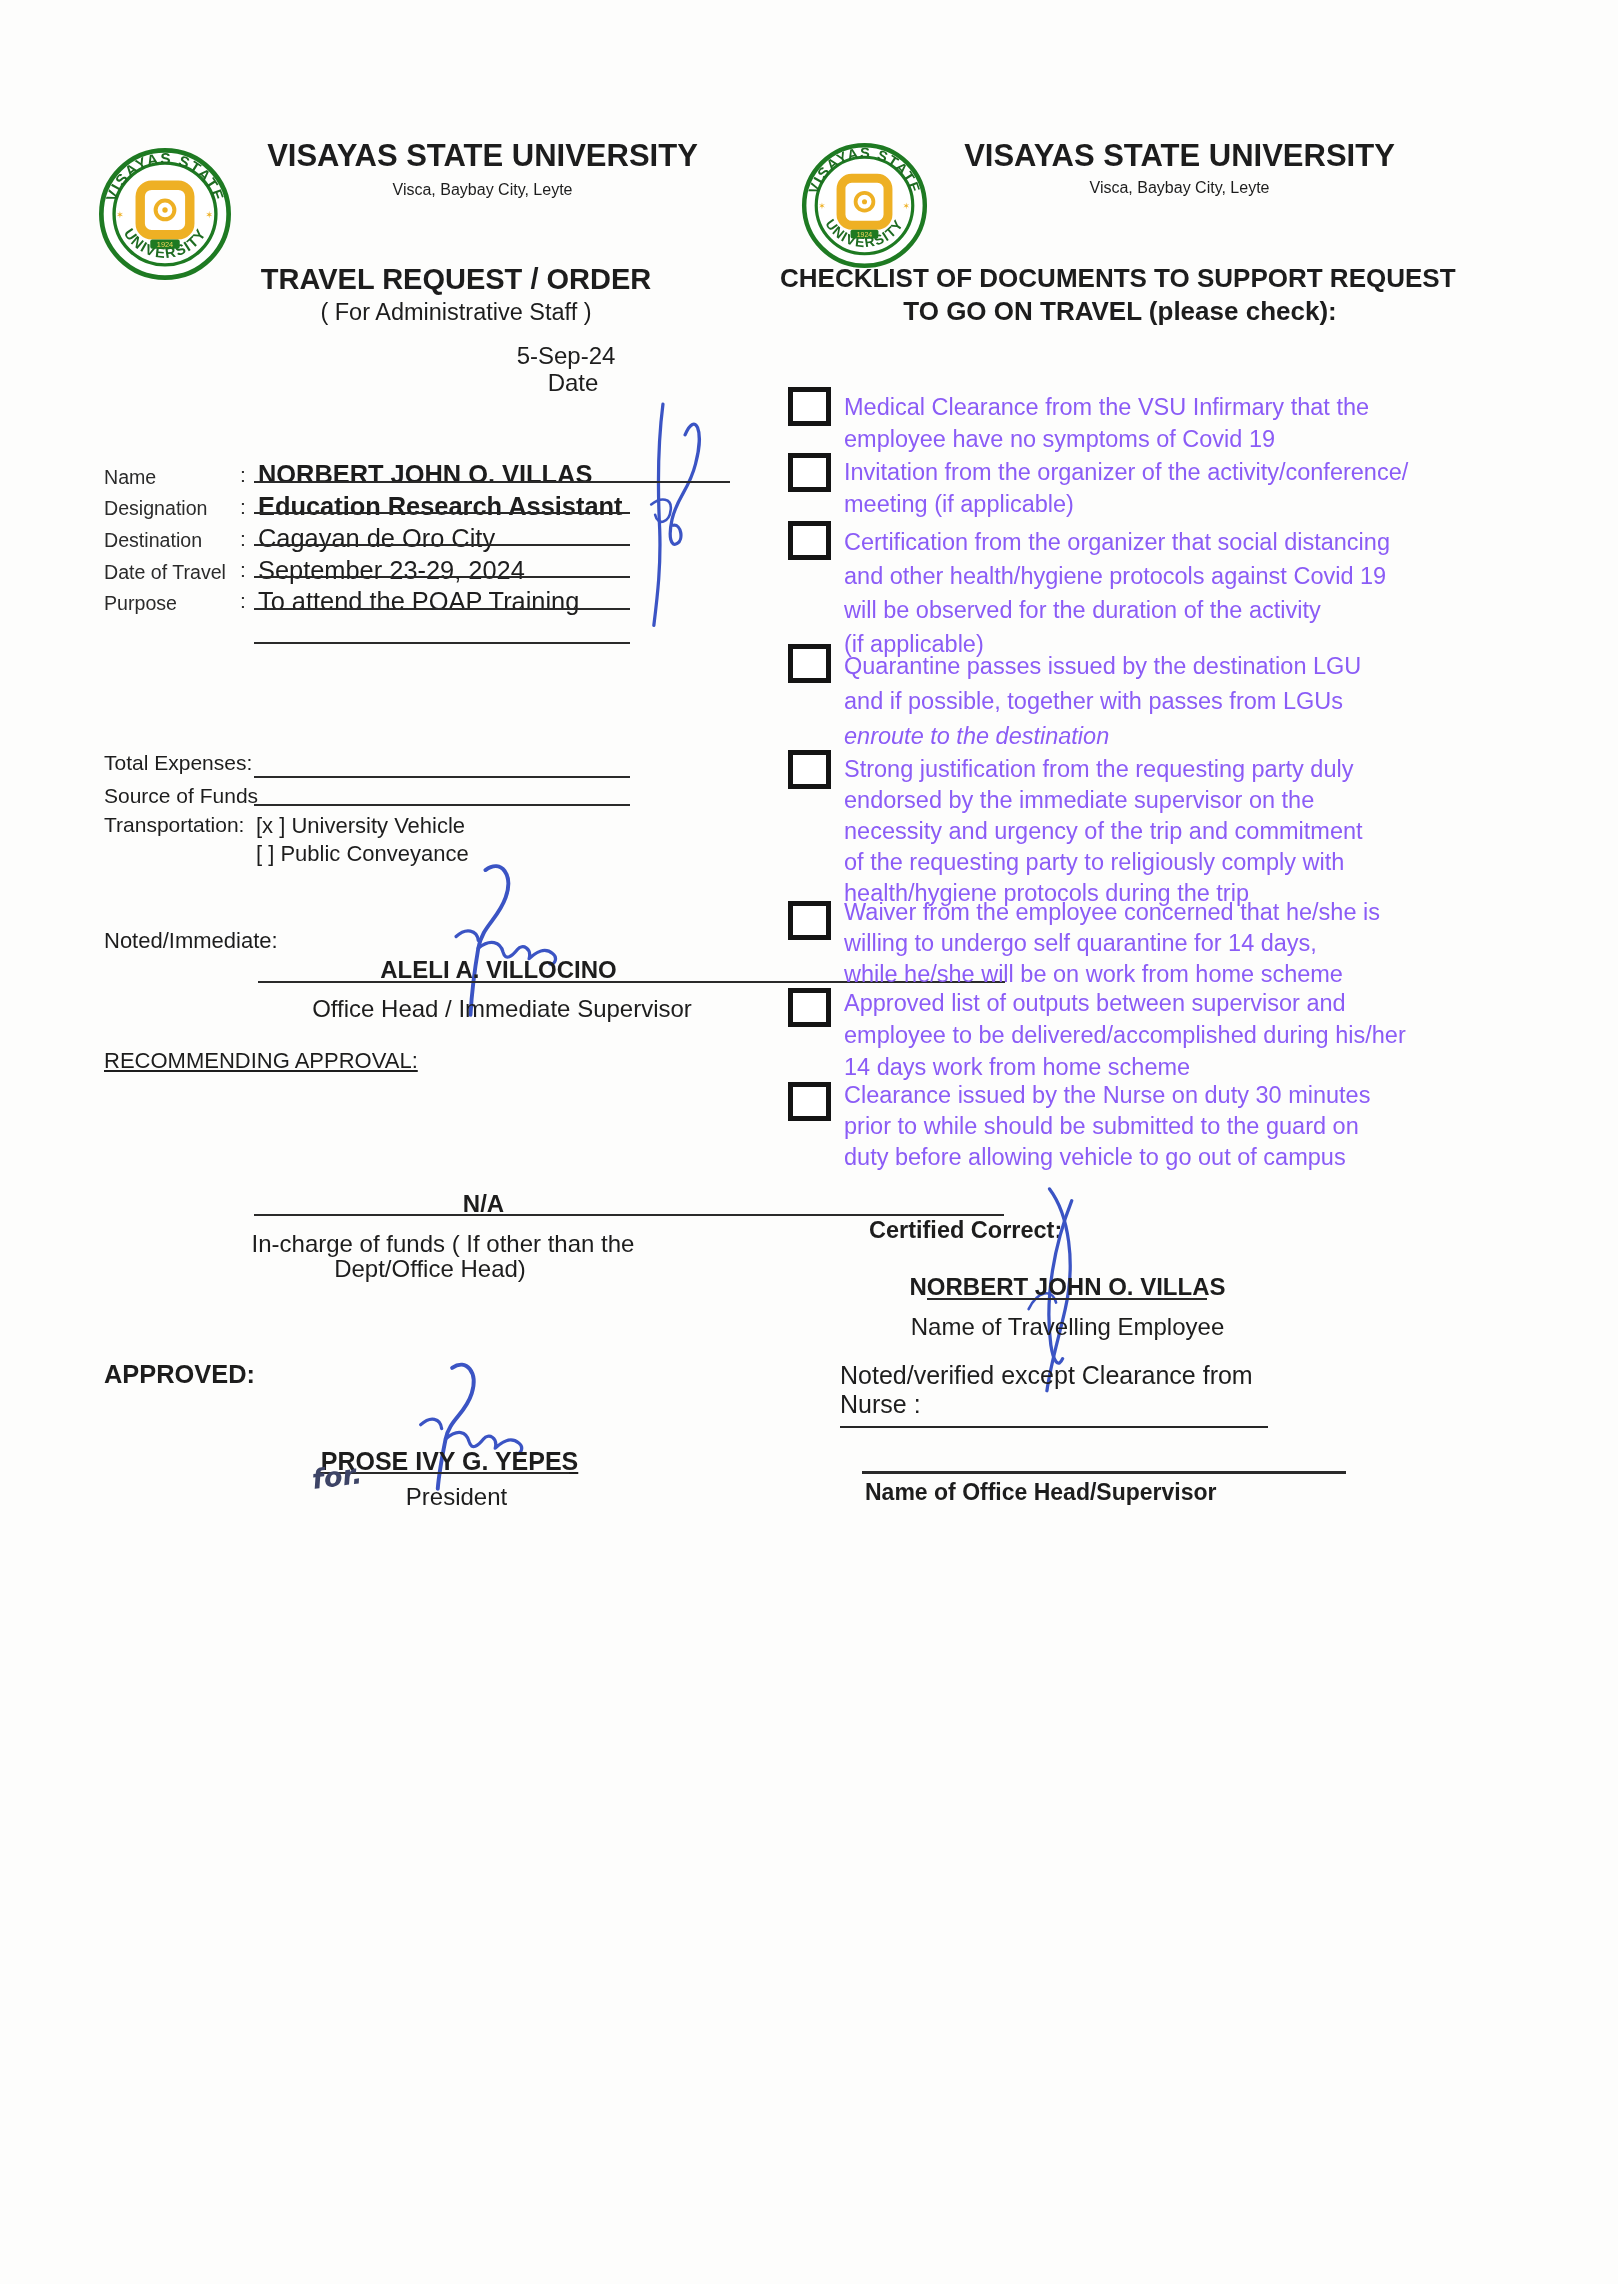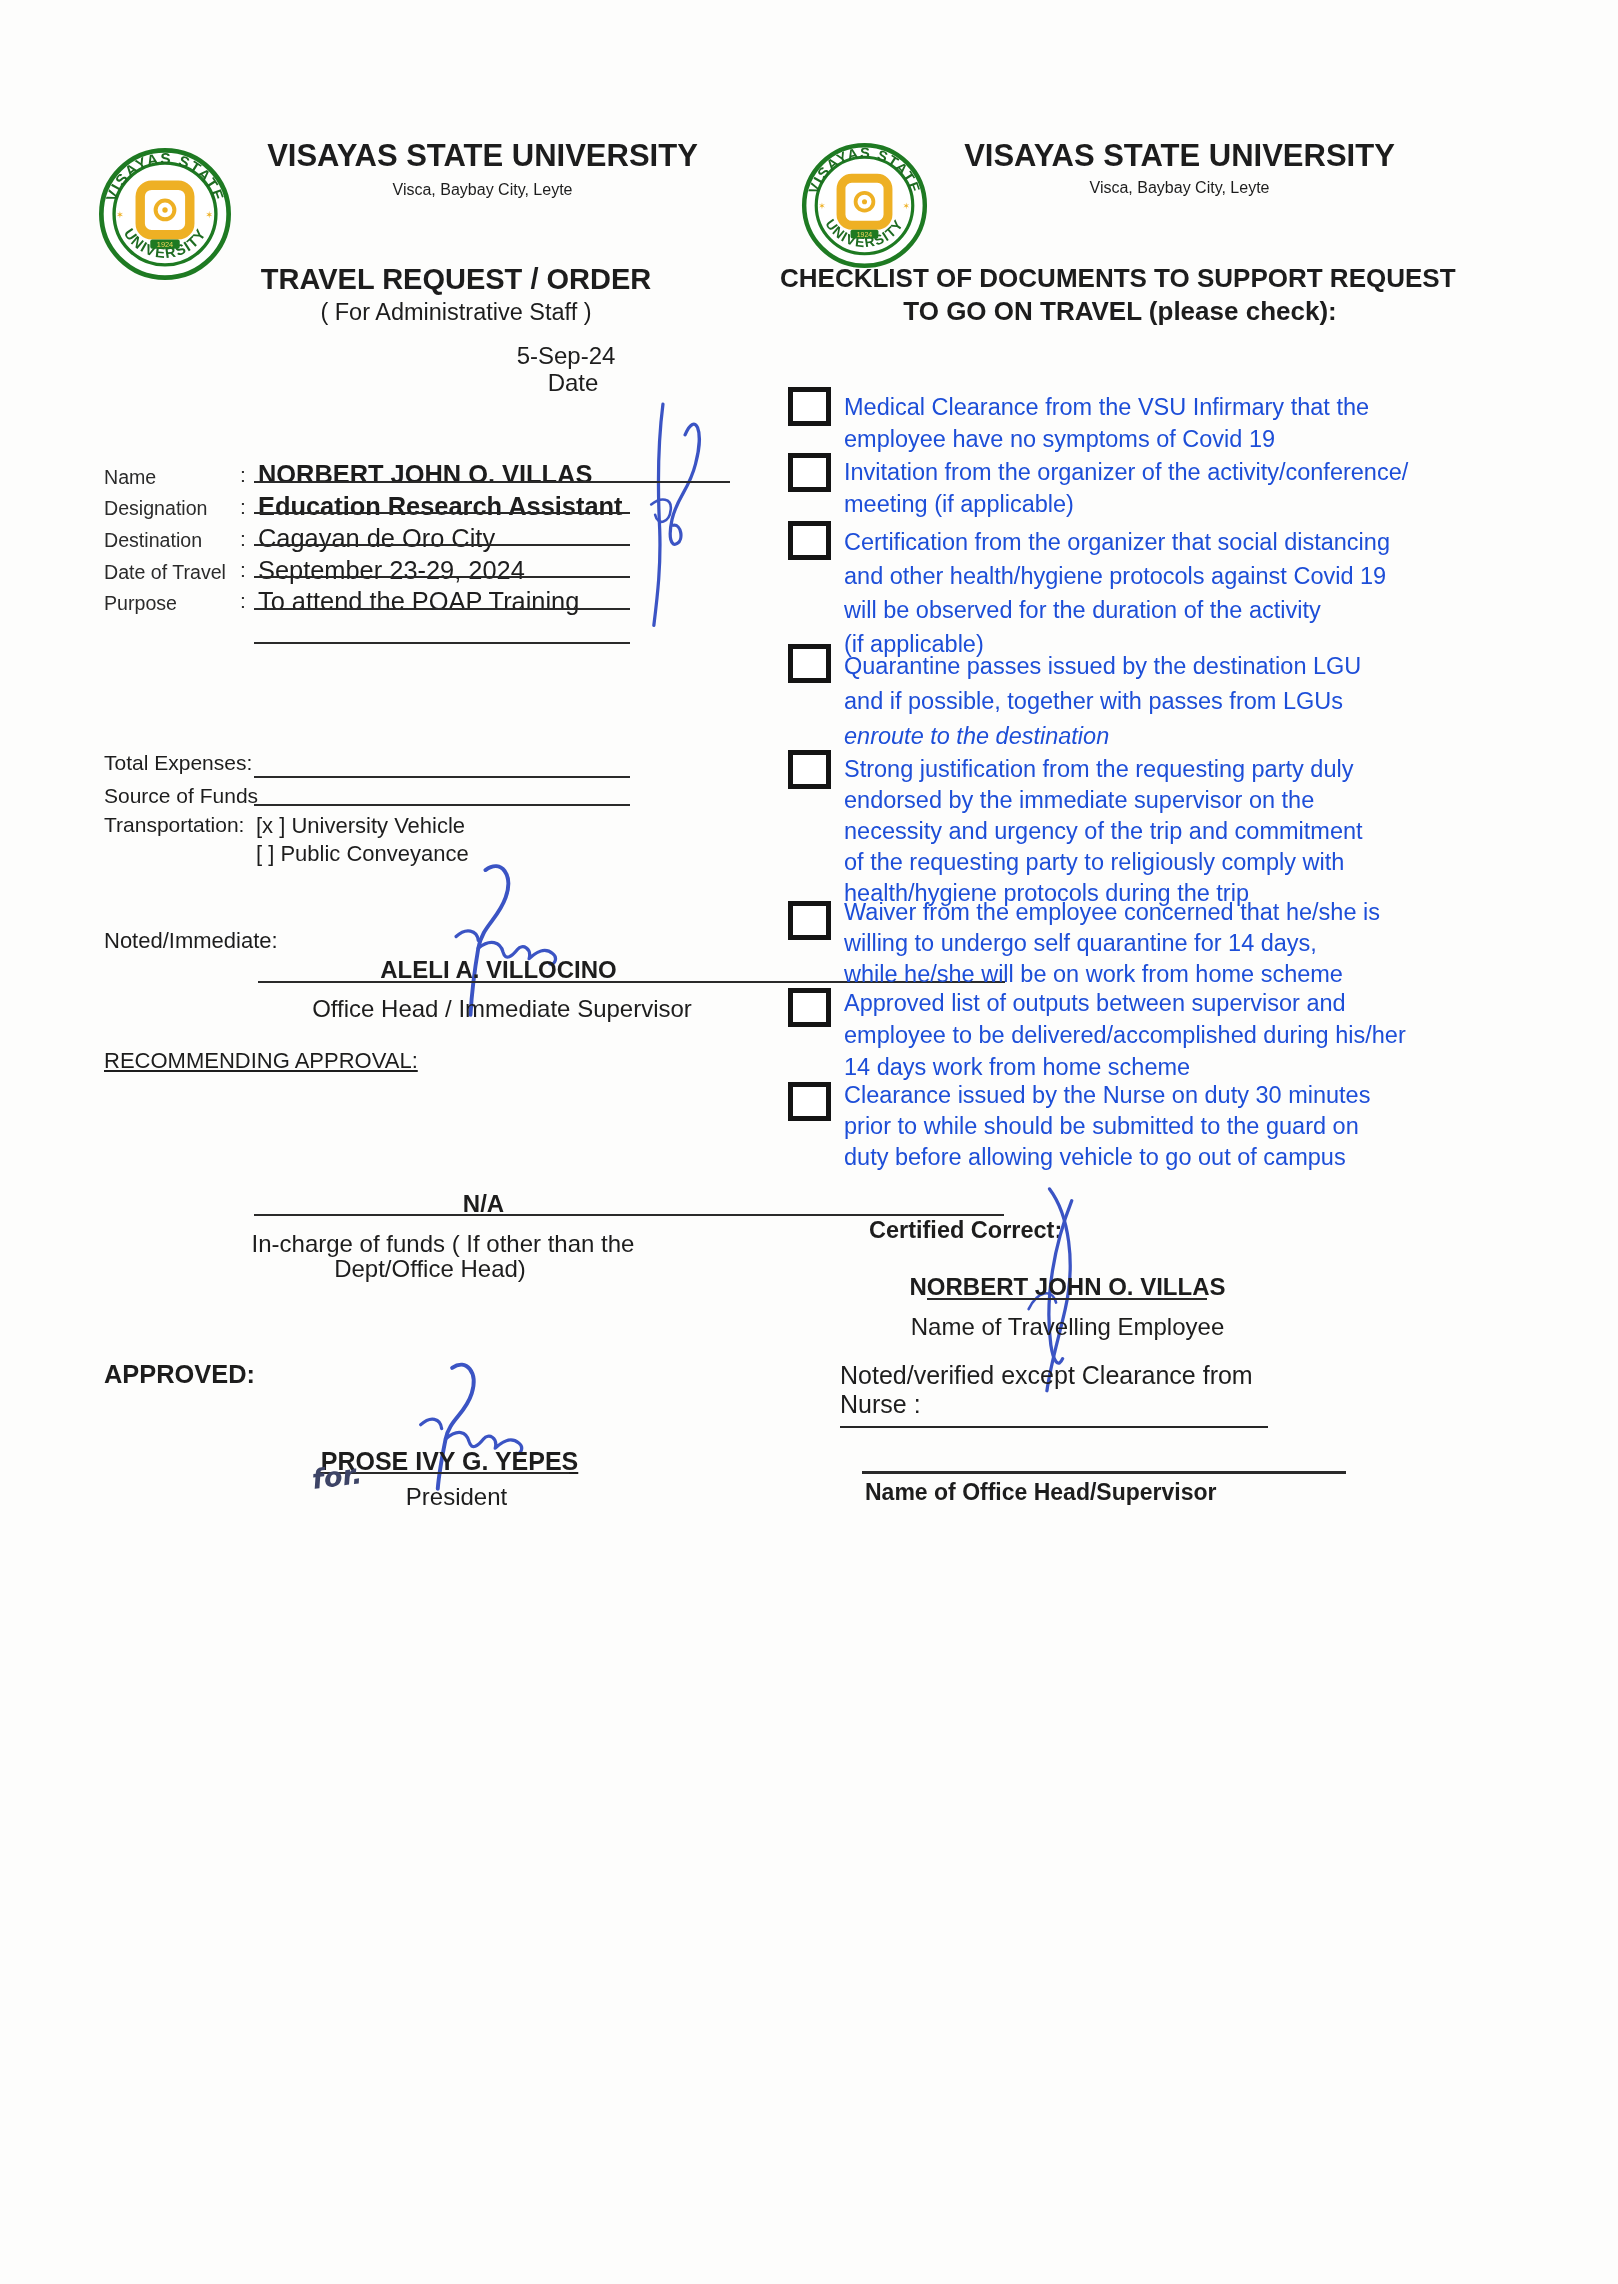--- a/index.html
+++ b/index.html
@@ -17,21 +17,21 @@
   .field-colon{font-size:21px; color:#2b2b2b;}
   .field-value{font-size:25.4px; letter-spacing:0px; white-space:nowrap;}
   .small-label{font-size:21px;}
   .opt{font-size:22px; white-space:nowrap;}
   .cap{font-size:24px;margin-top:8px;}
   .uni-title{font-size:31px; font-weight:bold; white-space:nowrap;}
   .addr{font-size:16px;}
   .doc-title{font-size:29px; font-weight:bold; white-space:nowrap;}
   .doc-sub{font-size:23.5px; white-space:nowrap;}
   .chk-title{font-size:26px; font-weight:bold; white-space:nowrap;}
-  .chk-text{font-size:23.5px; color:#1d4ed8;}
+  .chk-text{font-size:23.5px; color:#8b5cf6;}
   .chk-text .ln{white-space:nowrap;}
   .checkbox{
     position:absolute; width:33px; height:29px;
     border:5.2px solid #141414; background:#fff;
   }
   .sig{position:absolute; pointer-events:none;}
   .sig path{fill:none; stroke:#3b54c4; stroke-linecap:round; stroke-linejoin:round;}
   .underlined{border-bottom:2.6px solid #262626;}
 </style>
 </head>

